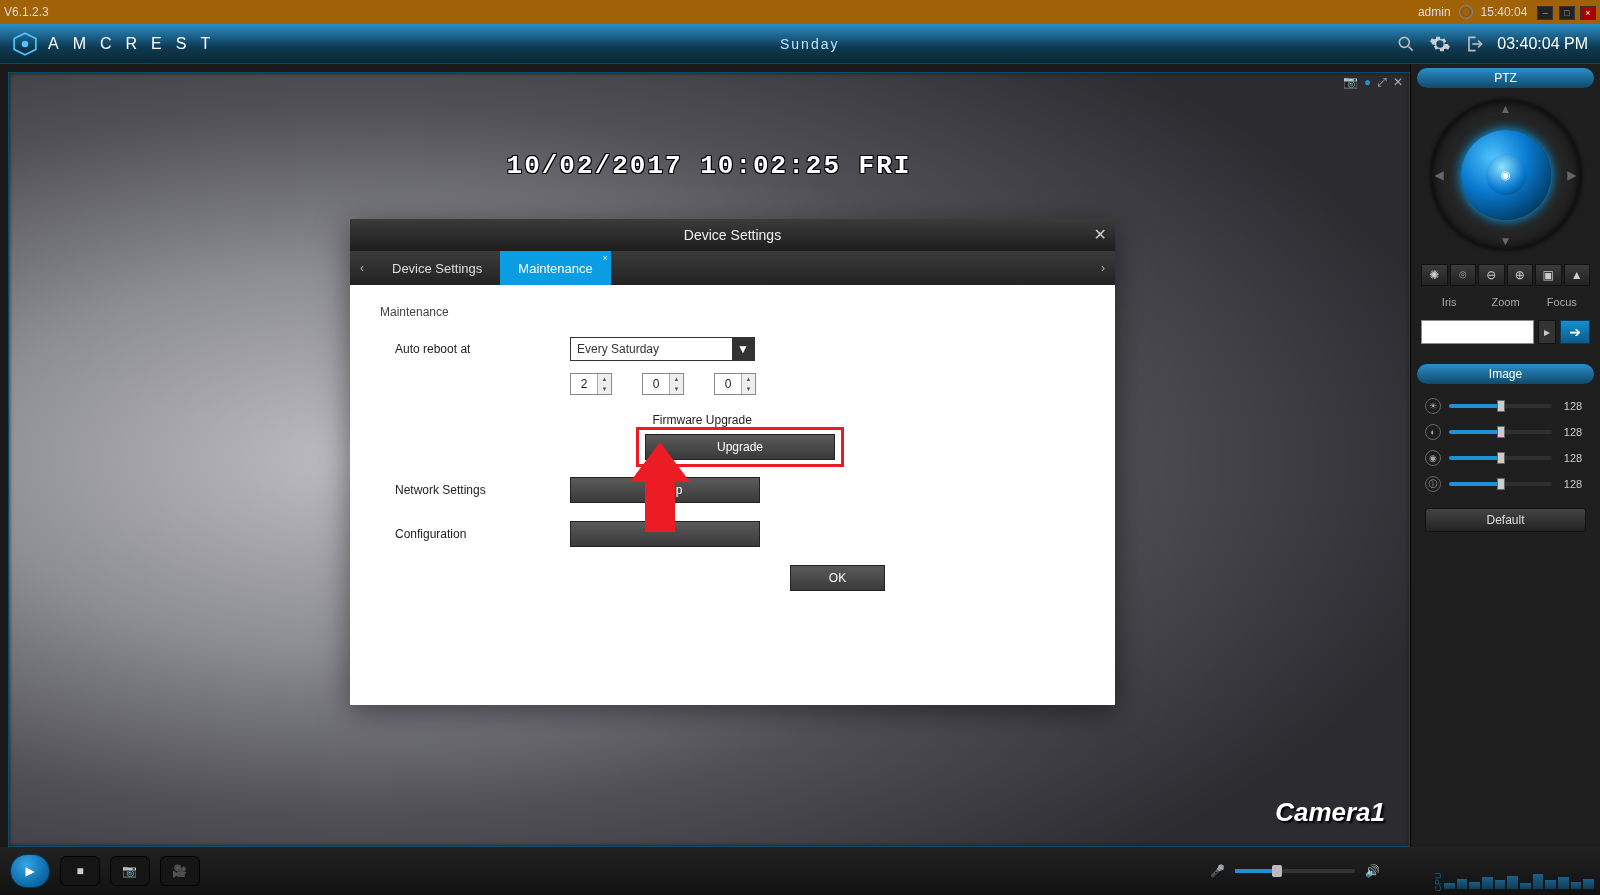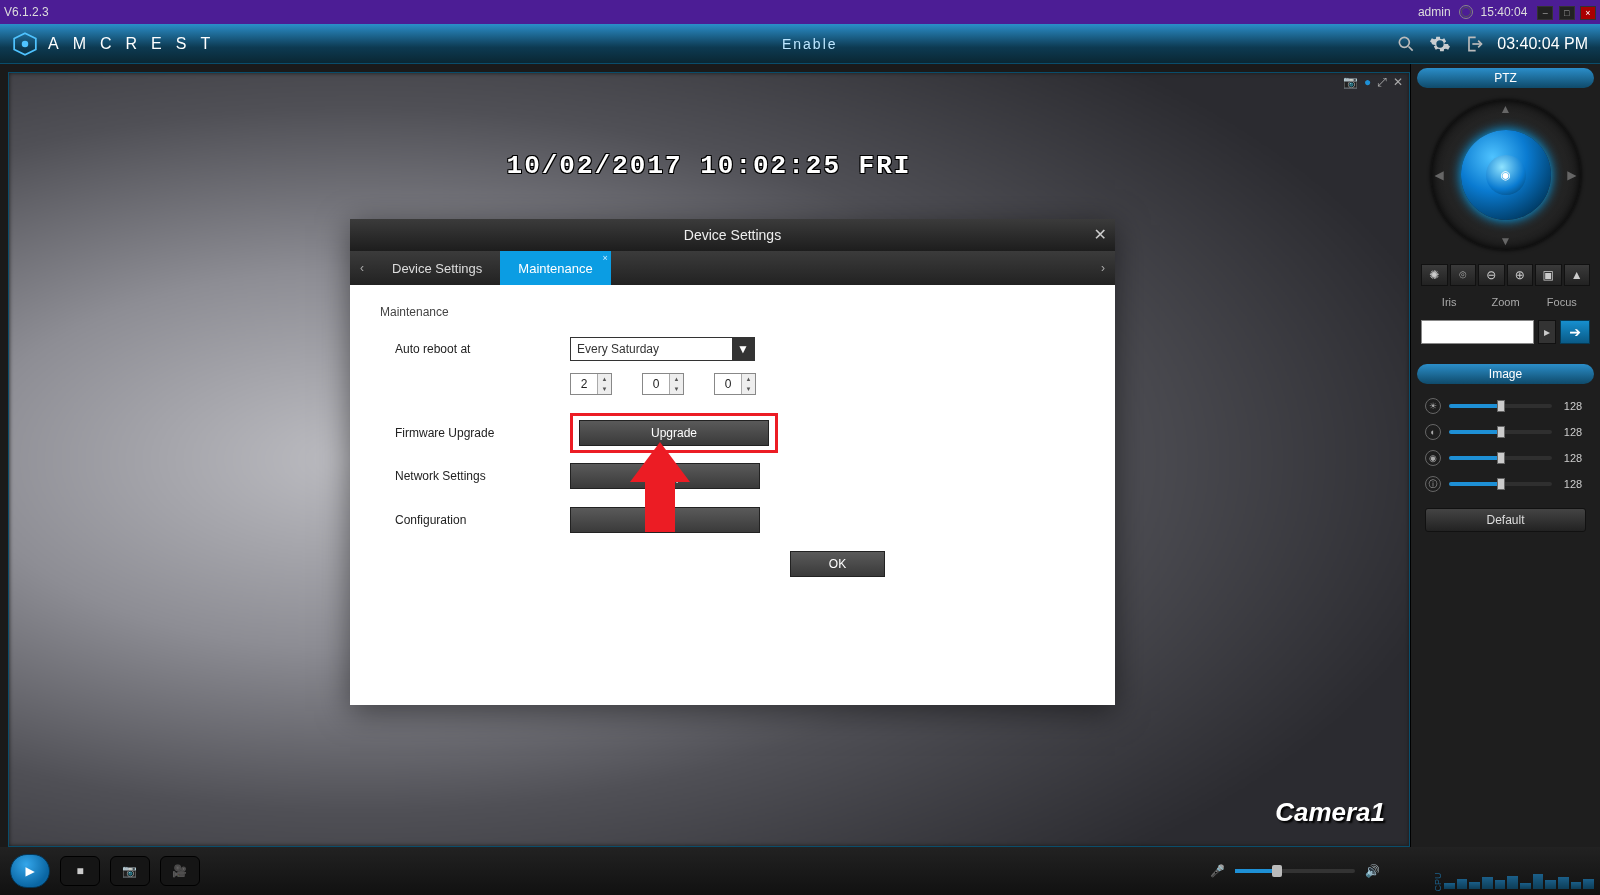--- a/index.html
+++ b/index.html
@@ -1,20 +1,20 @@
 <!DOCTYPE html>
 <html><head>
 <meta charset="utf-8">
 <style>
   :root { --bg-dark: #1a1a1a; --bg-darker: #111; --accent: #0a84d1; --accent2: #168fcf; }
   * { box-sizing: border-box; }
   body { margin:0; padding:0; font-family: "Segoe UI", Arial, sans-serif; font-size:12px; background:#000; color:#ccc; width:1600px; height:895px; overflow:hidden; position:relative;}
   
   
-  .win-titlebar { height:24px; background:#4c1d95; display:flex; align-items:center; justify-content:space-between; padding:0 4px; color:#ddd; font-size:12px;}
+  .win-titlebar { height:24px; background:#a16207; display:flex; align-items:center; justify-content:space-between; padding:0 4px; color:#ddd; font-size:12px;}
   .win-titlebar .left{ display:flex; align-items:center; gap:6px;}
   .win-titlebar .center{ flex:1; text-align:center;}
   .win-titlebar .right{ display:flex; align-items:center; gap:8px;}
   .win-btns span{ display:inline-block; width:16px; height:14px; margin-left:2px; background:#222; border:1px solid #333; font-size:9px; line-height:12px; text-align:center; color:#aaa;}
   .win-btns .closebtn{ background:#a00; color:#fff;}
   .globe{width:14px;height:14px;border:1px solid #888;border-radius:50%;position:relative;display:inline-block;}
   .globe:after{content:"";position:absolute;inset:1px;border:1px solid #555;border-radius:50%;}
 
   
   .header { height:40px; background: linear-gradient(to bottom, #2b8ec9 0%, #0d3a52 60%, #0a2733 100%); display:flex; align-items:center; justify-content:space-between; padding:0 12px; border-bottom:1px solid #0a4d6b;}
@@ -135,21 +135,21 @@
 </div>
 
 <div class="header">
   <div class="brand">
     <svg width="26" height="26" viewBox="0 0 24 24">
         <polygon points="12,2 22,7 22,17 12,22 2,17 2,7" fill="none" stroke="#4fc3ff" stroke-width="1.6"></polygon>
         <circle cx="12" cy="12" r="3" fill="#4fc3ff"></circle>
       </svg>
     <span>AMCREST</span>
   </div>
-  <div class="center">Enable</div>
+  <div class="center">Sunday</div>
   <div class="right">
     <span class="icon">
         <svg width="20" height="20" viewBox="0 0 24 24" fill="none" stroke="#bbb" stroke-width="2">
           <circle cx="10" cy="10" r="6"></circle>
           <line x1="15" y1="15" x2="20" y2="20"></line>
         </svg>
       </span>
     <span class="icon">
         <svg width="22" height="22" viewBox="0 0 24 24" fill="#ddd">
           <path d="M12 8a4 4 0 1 0 0 8 4 4 0 0 0 0-8zm9 4a7 7 0 0 1-.1 1.2l2 1.6-2 3.4-2.4-.9a7 7 0 0 1-2 .1l-.4 2.6h-4l-.4-2.6a7 7 0 0 1-2-.1l-2.4.9-2-3.4 2-1.6A7 7 0 0 1 3 12a7 7 0 0 1 .1-1.2l-2-1.6 2-3.4 2.4.9a7 7 0 0 1 2-.1L7.9 4h4l.4 2.6a7 7 0 0 1 2 .1l2.4-.9 2 3.4-2 1.6c.1.4.1.8.1 1.2z" opacity=".9"></path>
@@ -293,21 +293,21 @@
           <div class="spin">
               <span>0</span>
               <div class="arrows">
                 <div>▲</div>
                 <div>▼</div>
               </div>
             </div>
         </div>
       </div>
 
-      <div class="formrow" style="padding-left:15px;margin-bottom:10px;">
+      <div class="formrow" style="padding-left:15px;margin-bottom:10px;flex-direction:column;">
         <div class="lbl">Firmware Upgrade</div>
         <div class="redbox">
           <div class="dkbtn">Upgrade</div>
         </div>
       </div>
 
       <div class="formrow" style="padding-left:15px;">
         <div class="lbl">Network Settings</div>
         <div class="dkbtn">Set up</div>
       </div>

